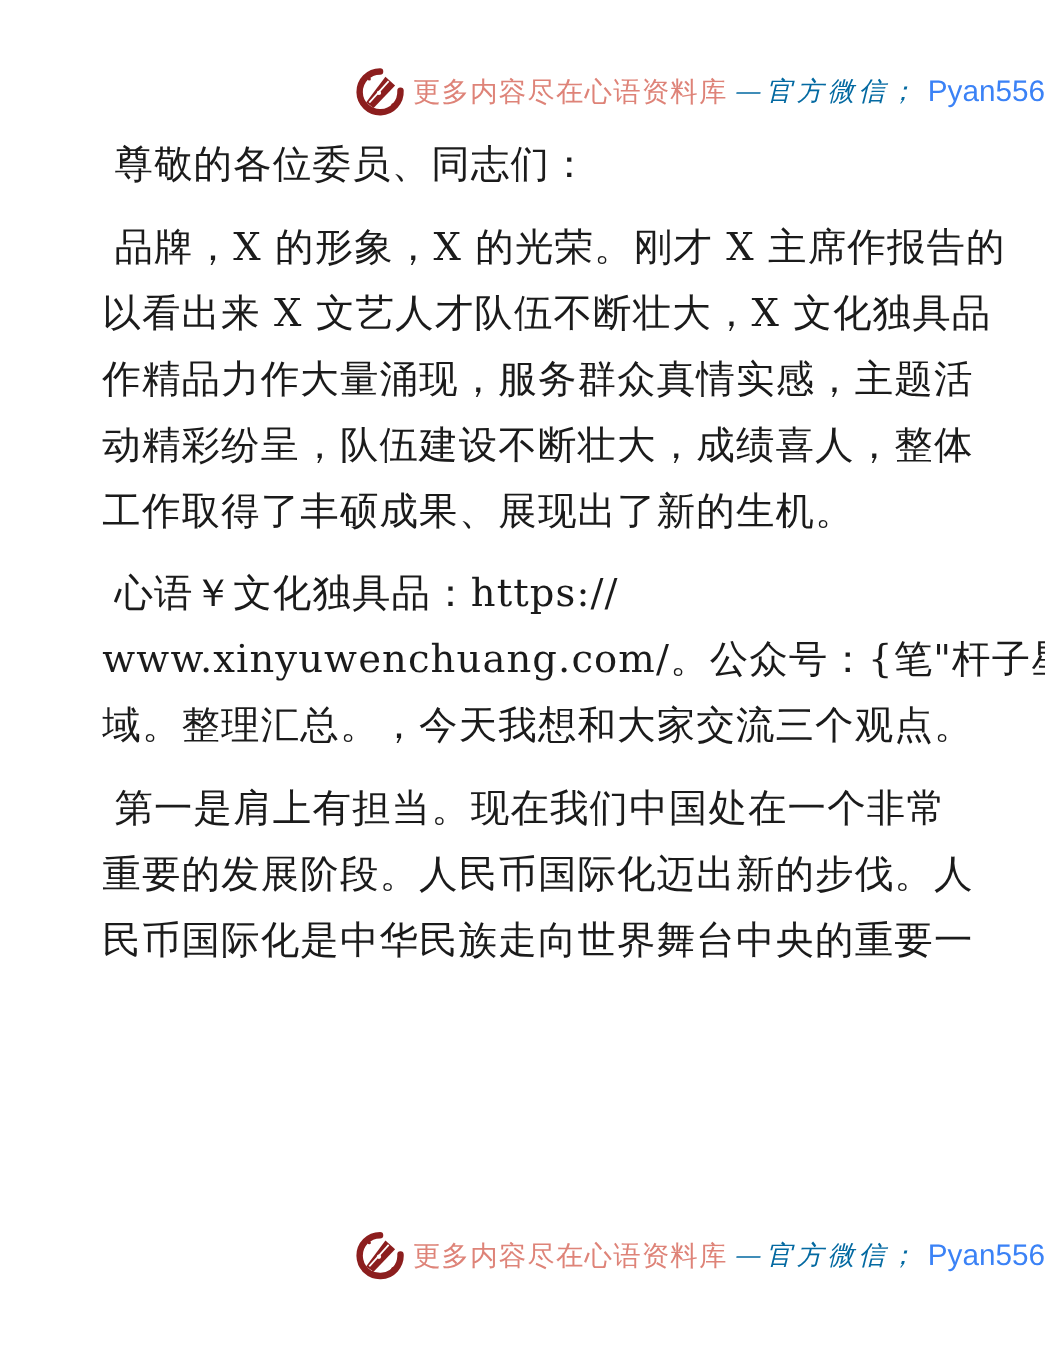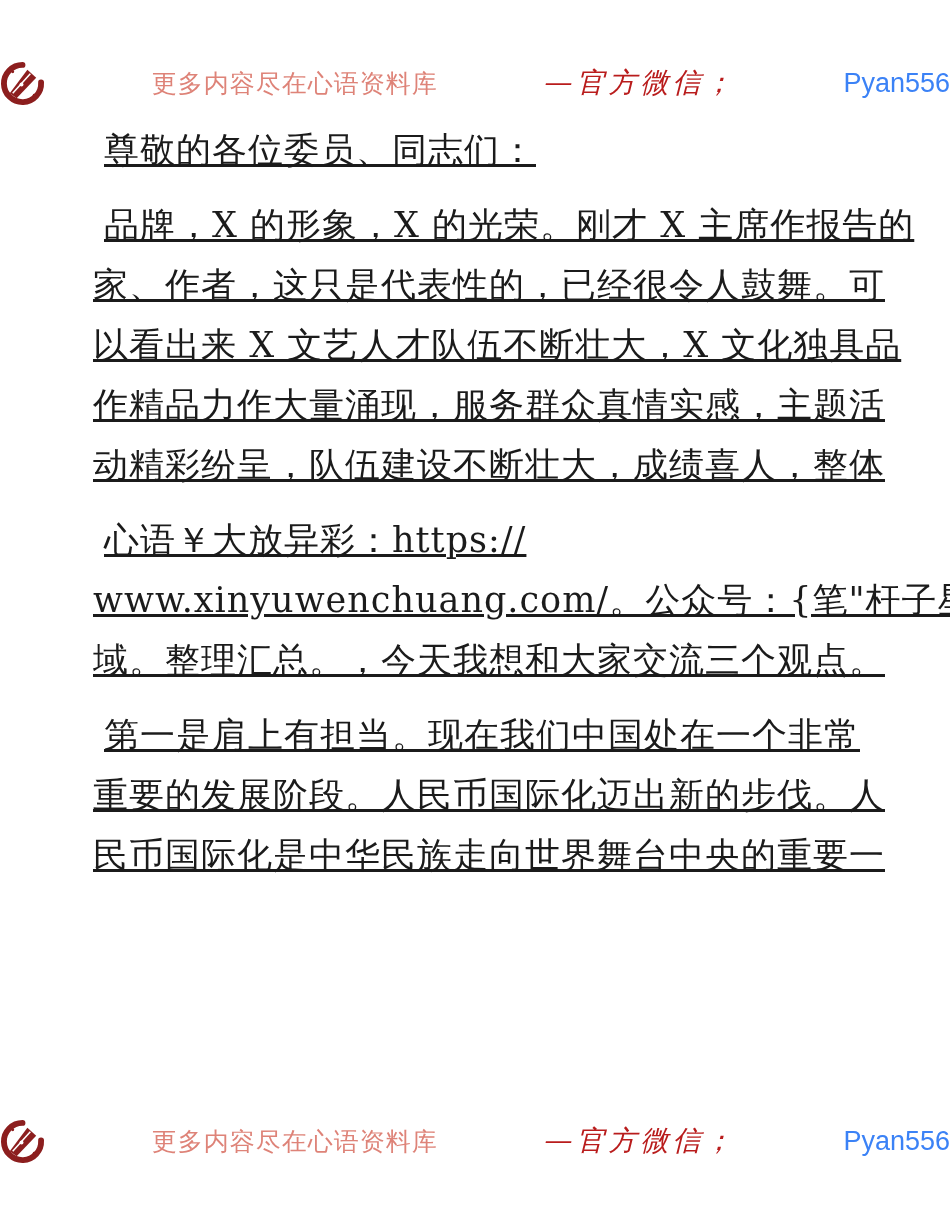--- a/index.html
+++ b/index.html
@@ -10,36 +10,36 @@
   }
   .page {
     position: relative;
     width: 950px; height: 1230px;
     overflow: hidden;
     background: #ffffff;
   }
   .watermark {
     display: flex;
     align-items: center;
-    justify-content: space-between;
-    gap: 18px;
+    justify-content: flex-end;
+    gap: 7px;
     height: 50px;
   }
   .wm-header { padding-top: 58px; }
   .wm-footer { position: absolute; left: 0; right: 0; top: 1116px; }
   .wm-logo { width: 45px; height: 45px; flex: 0 0 auto; }
   .wm-brand {
     color: #de8378;
     font-size: 25px;
     letter-spacing: 1px;
     white-space: nowrap;
   }
   .wm-label {
-    color: #b91c1c;
-    font-size: 28px;
+    color: #0369a1;
+    font-size: 24px;
     letter-spacing: 4px;
     white-space: nowrap;
     font-style: italic;
   }
   .wm-id {
     color: #3b82f6;
     font-size: 27px;
     font-family: "Liberation Sans", "DejaVu Sans", sans-serif;
     white-space: nowrap;
   }
@@ -48,21 +48,20 @@
   }
   .para { margin: 0 0 15px 0; }
   .line {
     height: 60px;
     line-height: 60px;
     font-size: 35px;
     letter-spacing: 1px;
     color: #1b1b1b;
     white-space: nowrap;
     overflow: visible;
-    text-decoration: underline;
   }
   .para .line:first-child { text-indent: 11px; }
 </style>
 </head>
 <body>
 
 <div class="page">
 
   <div class="watermark wm-header">
     <svg class="wm-logo" viewBox="0 0 46 46">
@@ -79,28 +78,28 @@
   </div>
 
   <div class="content">
 
     <div class="para">
       <div class="line">尊敬的各位委员、同志们：</div>
     </div>
 
     <div class="para">
       <div class="line">品牌，X 的形象，X 的光荣。刚才 X 主席作报告的</div>
-      <div class="line">家、作者，这只是代表性的，已经很令人鼓舞。可</div>
       <div class="line">以看出来 X 文艺人才队伍不断壮大，X 文化独具品</div>
       <div class="line">作精品力作大量涌现，服务群众真情实感，主题活</div>
       <div class="line">动精彩纷呈，队伍建设不断壮大，成绩喜人，整体</div>
+      <div class="line">工作取得了丰硕成果、展现出了新的生机。</div>
     </div>
 
     <div class="para">
-      <div class="line">心语￥大放异彩：https://</div>
+      <div class="line">心语￥文化独具品：https://</div>
       <div class="line">www.xinyuwenchuang.com/。公众号：{笔"杆子星</div>
       <div class="line">域。整理汇总。，今天我想和大家交流三个观点。</div>
     </div>
 
     <div class="para">
       <div class="line">第一是肩上有担当。现在我们中国处在一个非常</div>
       <div class="line">重要的发展阶段。人民币国际化迈出新的步伐。人</div>
       <div class="line">民币国际化是中华民族走向世界舞台中央的重要一</div>
     </div>
 

